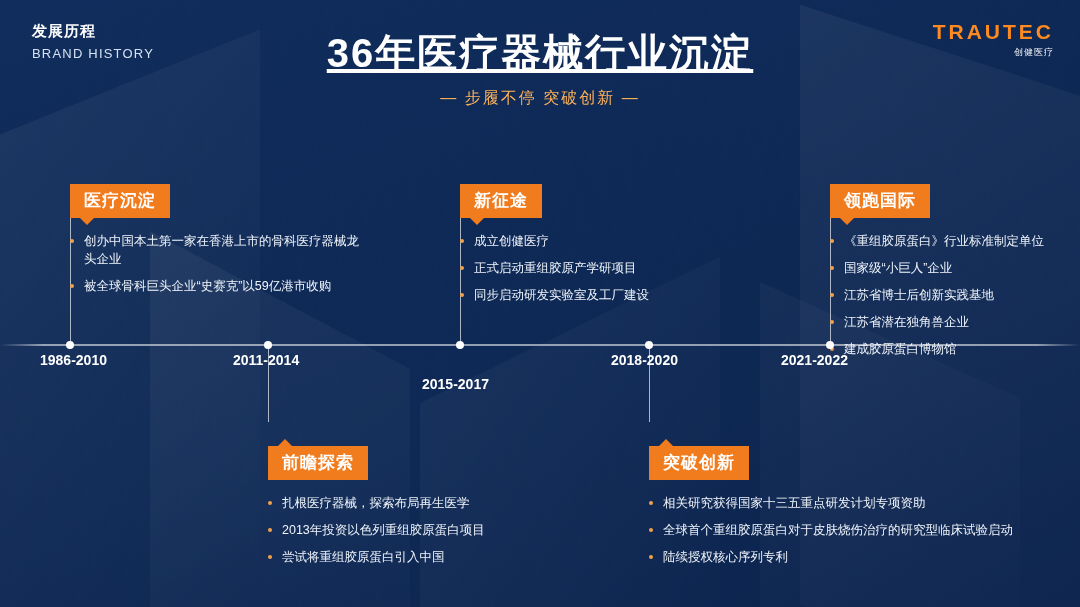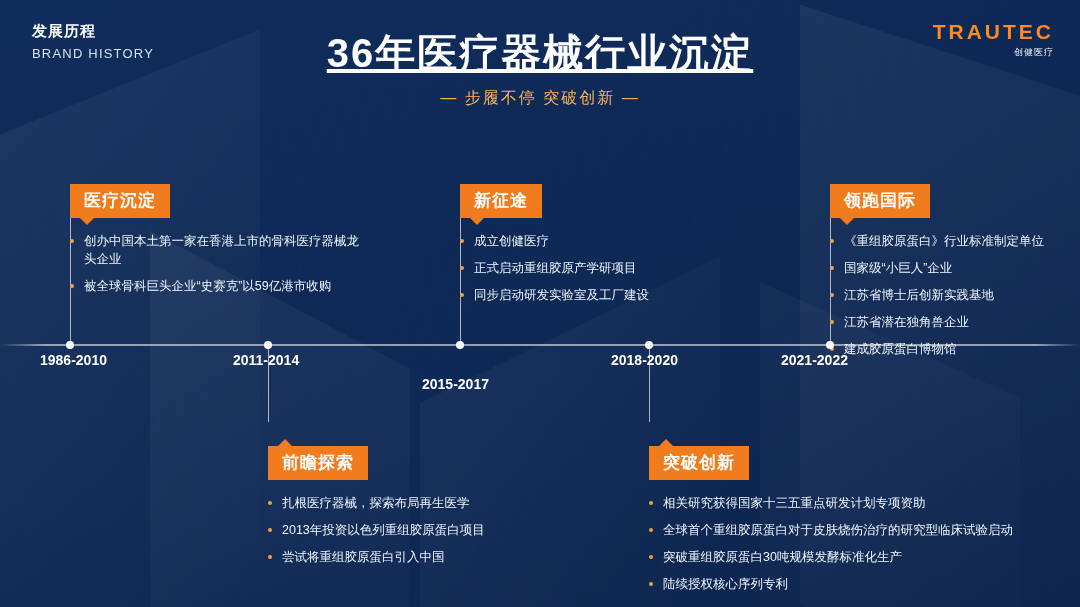--- a/index.html
+++ b/index.html
@@ -169,21 +169,20 @@
   </div>
 
   <div class="year" style="left:611px;">2018-2020</div>
   <div class="dot" style="left:645px;"></div>
   <div class="stem" style="left:649px; top:347px; height:75px;"></div>
   <div class="card" style="left:649px; top:422px; width:420px;">
     <span class="tag down">突破创新</span>
     <ul class="bullets">
       <li>相关研究获得国家十三五重点研发计划专项资助</li>
       <li>全球首个重组胶原蛋白对于皮肤烧伤治疗的研究型临床试验启动</li>
-      <li>突破重组胶原蛋白30吨规模发酵标准化生产</li>
       <li>陆续授权核心序列专利</li>
     </ul>
   </div>
 
   <div class="year" style="left:781px;">2021-2022</div>
   <div class="dot" style="left:826px;"></div>
   <div class="stem" style="left:830px; top:200px; height:141px;"></div>
   <div class="card" style="left:830px; top:160px; width:240px;">
     <span class="tag">领跑国际</span>
     <ul class="bullets">

